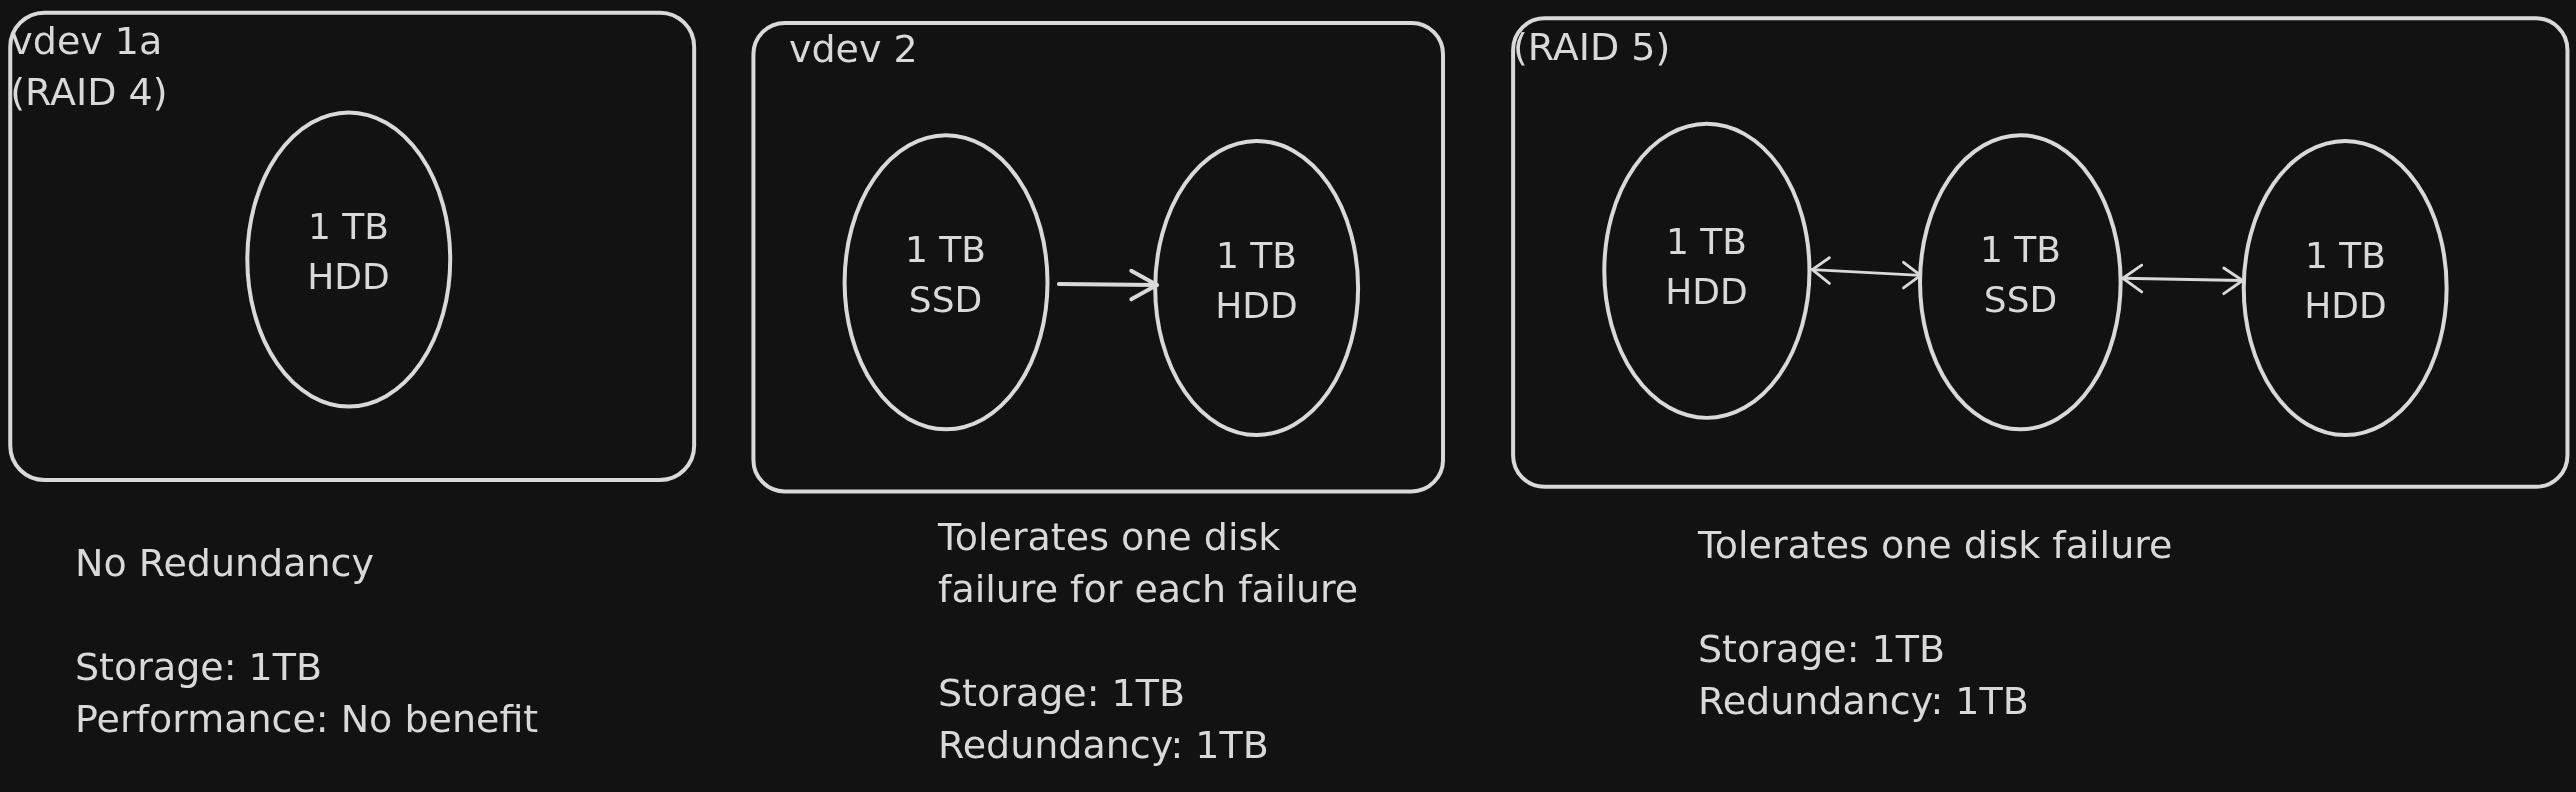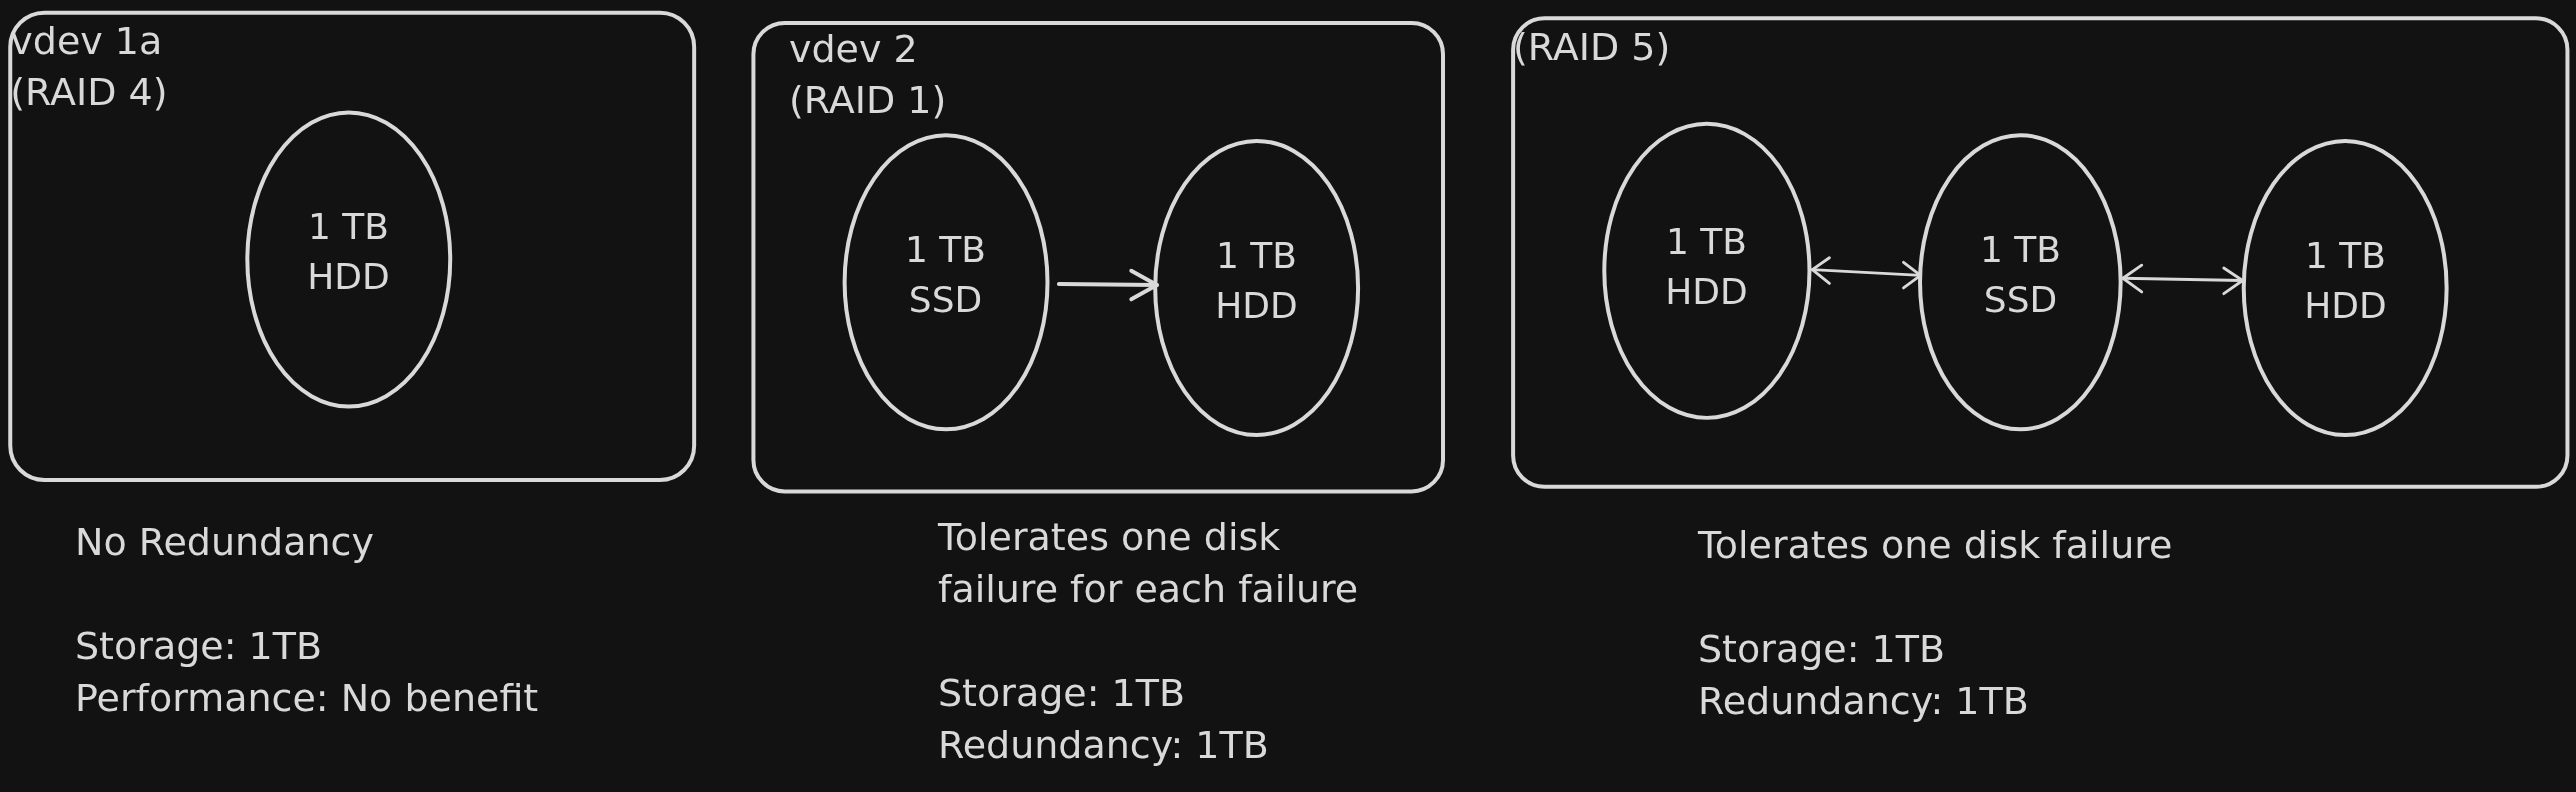--- a/index.html
+++ b/index.html
@@ -51,30 +51,29 @@
 </svg>
 
 <div class="title" style="left:10.3px; top:16px; width:684px;">
   <div>vdev 1a</div>
   <div>(RAID 4)</div>
 </div>
 <div class="disk" style="left:246px; top:202px; width:205px;">
   <div>1 TB</div>
   <div>HDD</div>
 </div>
-<div class="desc" style="left:75px; top:516px;">
+<div class="desc" style="left:75px; top:537px;">
   <div>No Redundancy</div>
   <div></div>
   <div>Storage: 1TB</div>
   <div>Performance: No benefit</div>
 </div>
 
 <div class="title" style="left:753px; top:24px; width:690px;padding-left:36px;">
   <div>vdev 2</div>
-  <div>(RAID 1)</div>
 </div>
 <div class="disk" style="left:843px; top:225px; width:205px;">
   <div>1 TB</div>
   <div>SSD</div>
 </div>
 <div class="disk" style="left:1154px; top:231px; width:205px;">
   <div>1 TB</div>
   <div>HDD</div>
 </div>
 <div class="desc" style="left:938px; top:511px;">

